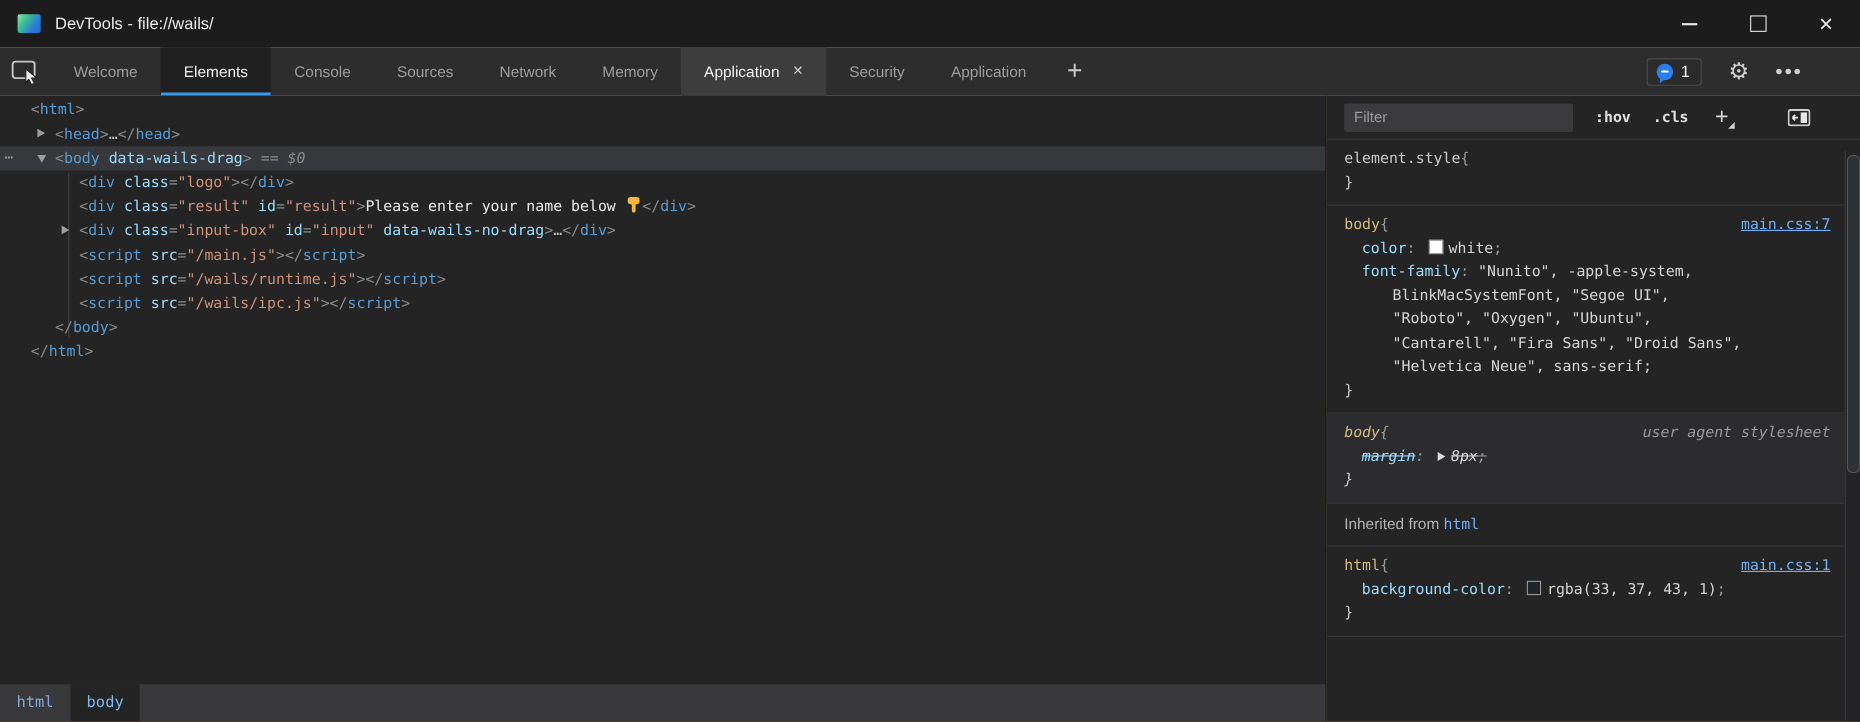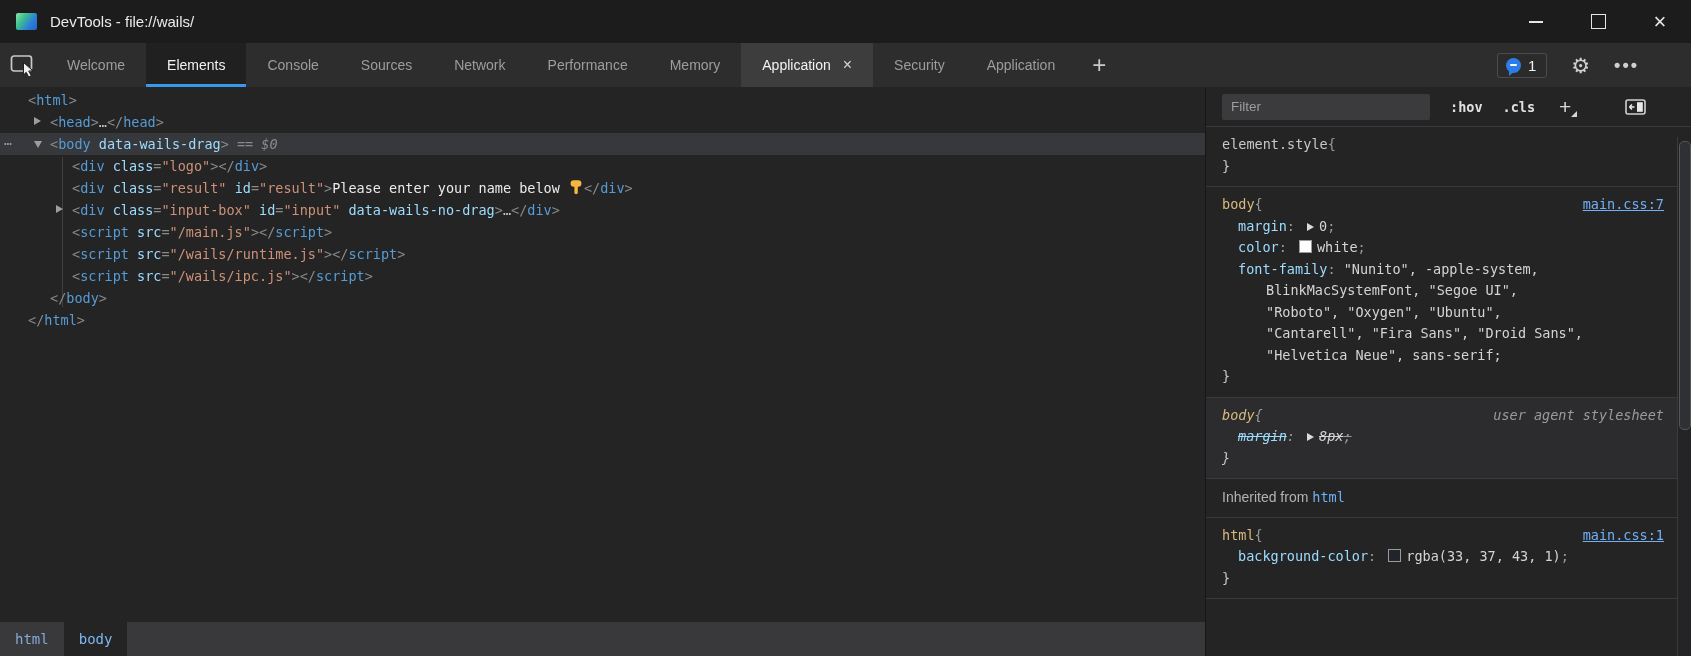--- a/index.html
+++ b/index.html
@@ -131,23 +131,20 @@
         <div class="tab">
           <span>Console</span>
         </div>
         <div class="tab">
           <span>Sources</span>
         </div>
         <div class="tab">
           <span>Network</span>
         </div>
         <div class="tab">
-          <span>Performance</span>
-        </div>
-        <div class="tab">
           <span>Memory</span>
         </div>
         <div class="tab highlight">
           <span>Application</span>
           <span class="tab-close">×</span>
         </div>
         <div class="tab">
           <span>Security</span>
         </div>
         <div class="tab">
@@ -212,21 +209,20 @@
               <span class="punc"> {</span>
             </div>
             <div class="sel-gray">}</div>
           </div>
           <div class="sec">
             <div class="sec-head">
               <span class="sel-name">body</span>
               <span class="punc"> {</span>
               <span class="sec-link">main.css:7</span>
             </div>
-            <div class="prop-line"><span class="prop">margin</span><span class="punc">: </span><span class="val-arrow"></span><span class="pv">0</span><span class="punc">;</span></div>
             <div class="prop-line"><span class="prop">color</span><span class="punc">: </span><span class="swatch" style="background: rgb(255, 255, 255);"></span><span class="pv">white</span><span class="punc">;</span></div>
             <div class="prop-line"><span class="prop">font-family</span><span class="punc">: </span><span class="pv">"Nunito", -apple-system,</span></div>
             <div class="cont-line pv">BlinkMacSystemFont, "Segoe UI",</div>
             <div class="cont-line pv">"Roboto", "Oxygen", "Ubuntu",</div>
             <div class="cont-line pv">"Cantarell", "Fira Sans", "Droid Sans",</div>
             <div class="cont-line pv">"Helvetica Neue", sans-serif;</div>
             <div class="sel-gray">}</div>
           </div>
           <div class="sec ua">
             <div class="sec-head">

